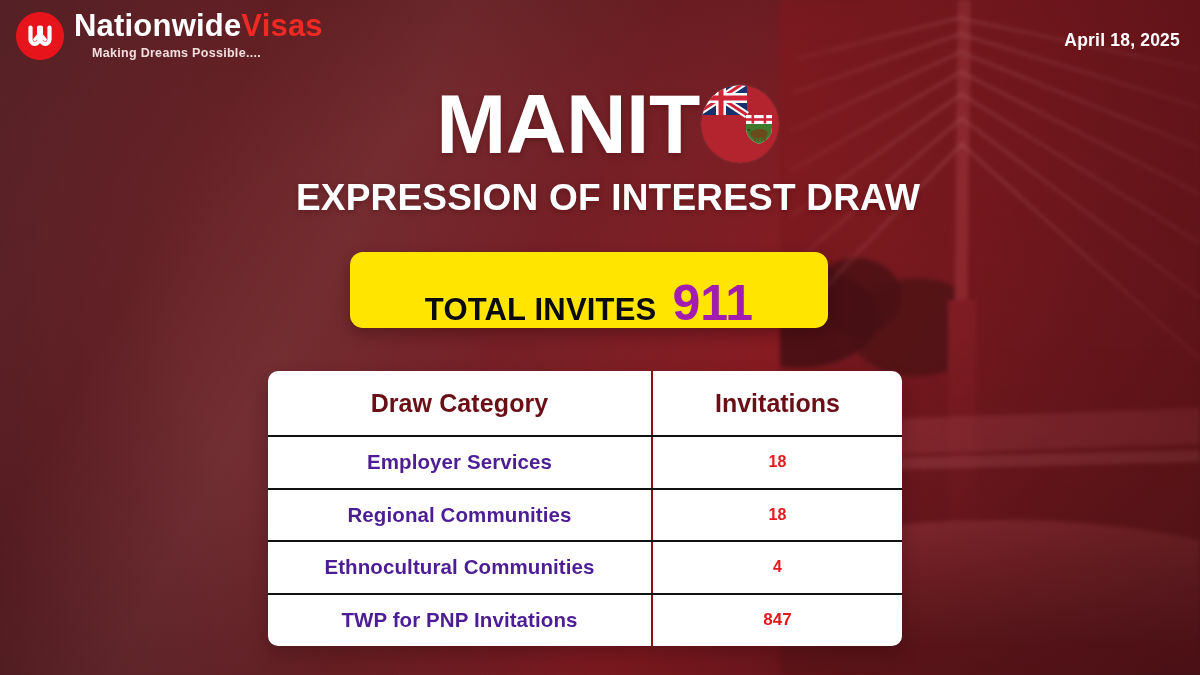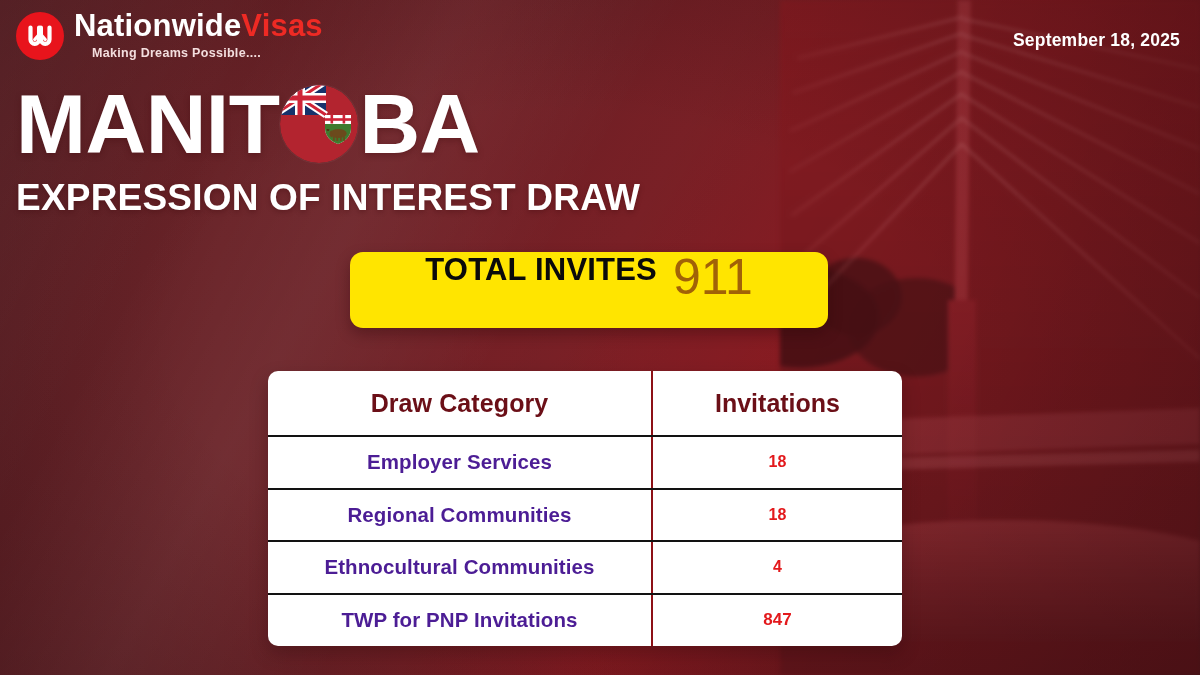--- a/index.html
+++ b/index.html
@@ -112,20 +112,21 @@
   }
   .date-stamp {
     position:absolute; right:20px; top:30px;
     font-size:17.5px; font-weight:700; color:#ffffff;
     letter-spacing:0.2px; white-space:nowrap;
   }
 
   
   .title-wrap {
     position:absolute; left:0; right:0; top:84px;
+    text-align:center;
     padding-left:16px;
   }
   .headline {
     font-size:84px; font-weight:700; color:#ffffff;
     letter-spacing:-0.5px; line-height:0.96;
     display:inline-flex; align-items:center; justify-content:center;
     text-shadow:0 2px 6px rgba(60,8,12,0.35);
   }
   .flag-o {
     width:78px; height:78px; border-radius:50%;
@@ -141,29 +142,29 @@
     letter-spacing:0.2px;
     text-shadow:0 2px 5px rgba(60,8,12,0.35);
   }
 
   
   .total-banner {
     position:absolute; left:350px; top:252px;
     width:478px; height:76px;
     background:#FFE500;
     border-radius:13px;
-    display:flex; align-items:flex-start; justify-content:center;
+    display:flex; align-items:flex-end; justify-content:center;
     gap:16px;
     box-shadow:0 6px 14px rgba(40,6,10,0.35);
   }
   .total-label {
     font-size:31px; font-weight:700; color:#0a0a0a; letter-spacing:0.2px;
   }
   .total-value {
-    font-size:50px; font-weight:400; color:#a16207; letter-spacing:0px;
+    font-size:50px; font-weight:700; color:#a21caf; letter-spacing:0px;
     line-height:1;
   }
 
   
   .table-card {
     position:absolute; left:268px; top:371px;
     width:634px; height:275px;
     background:#ffffff;
     border-radius:10px;
     overflow:hidden;
@@ -237,21 +238,21 @@
       </svg>
     </div>
     <div class="brand-text">
       <div class="brand-title">
         <span>Nationwide</span><span class="accent">Visas</span>
       </div>
       <div class="brand-tag">Making Dreams Possible....</div>
     </div>
   </div>
 
-  <div class="date-stamp">September 18, 2025</div>
+  <div class="date-stamp">April 18, 2025</div>
 
   <div class="title-wrap">
     <div class="headline">
       <span>MANIT</span>
       <span class="flag-o">
         <svg width="78" height="78" viewBox="0 0 78 78" aria-hidden="true">
           <defs>
             <clipPath id="circ">
                 <circle cx="39" cy="39" r="39"></circle>
               </clipPath>
@@ -291,21 +292,20 @@
                 <rect x="8" y="21.5" width="1.7" height="4.4"></rect>
                 <rect x="11.4" y="21.8" width="1.7" height="4.2"></rect>
                 <rect x="15" y="21.8" width="1.7" height="4.2"></rect>
                 <rect x="18.2" y="21.3" width="1.7" height="4.6"></rect>
               </g>
               <path d="M4.6 14.6 q-2.2 -1.6 -3.4 0.4 q1.2 1 2.4 0.9 z" fill="#4a3312"></path>
             </g>
           </g>
         </svg>
       </span>
-      <span>BA</span>
     </div>
     <div class="subhead">EXPRESSION OF INTEREST DRAW</div>
   </div>
 
   <div class="total-banner">
     <span class="total-label">TOTAL INVITES</span>
     <span class="total-value">911</span>
   </div>
 
   <div class="table-card">

